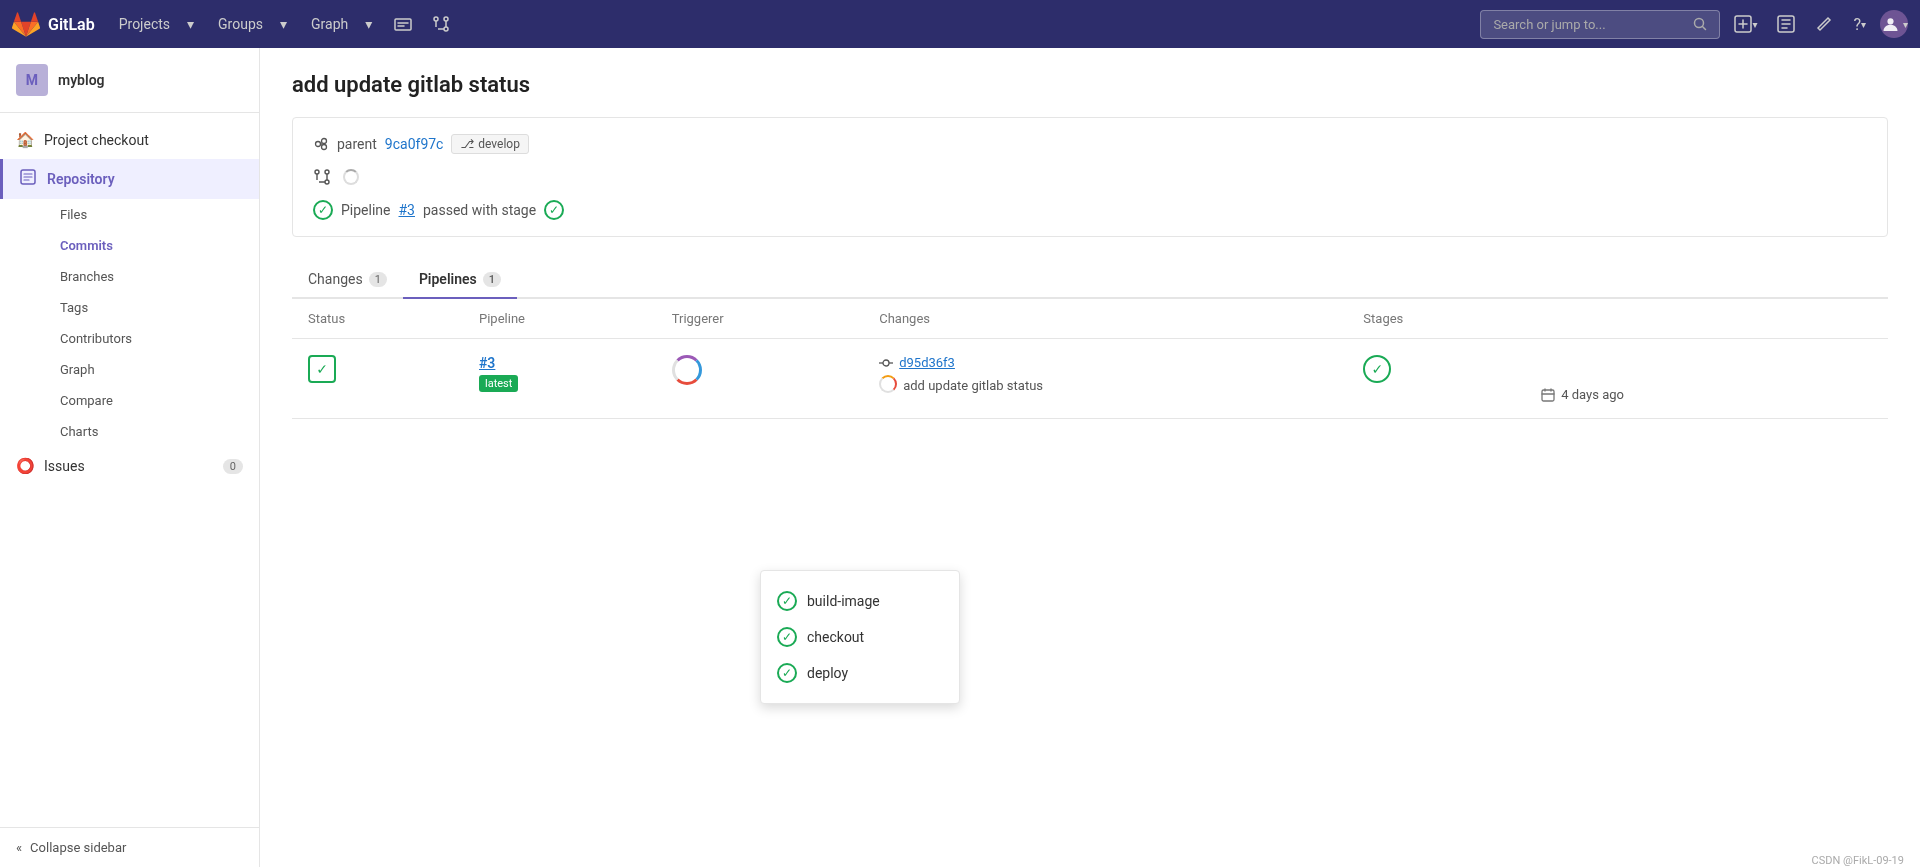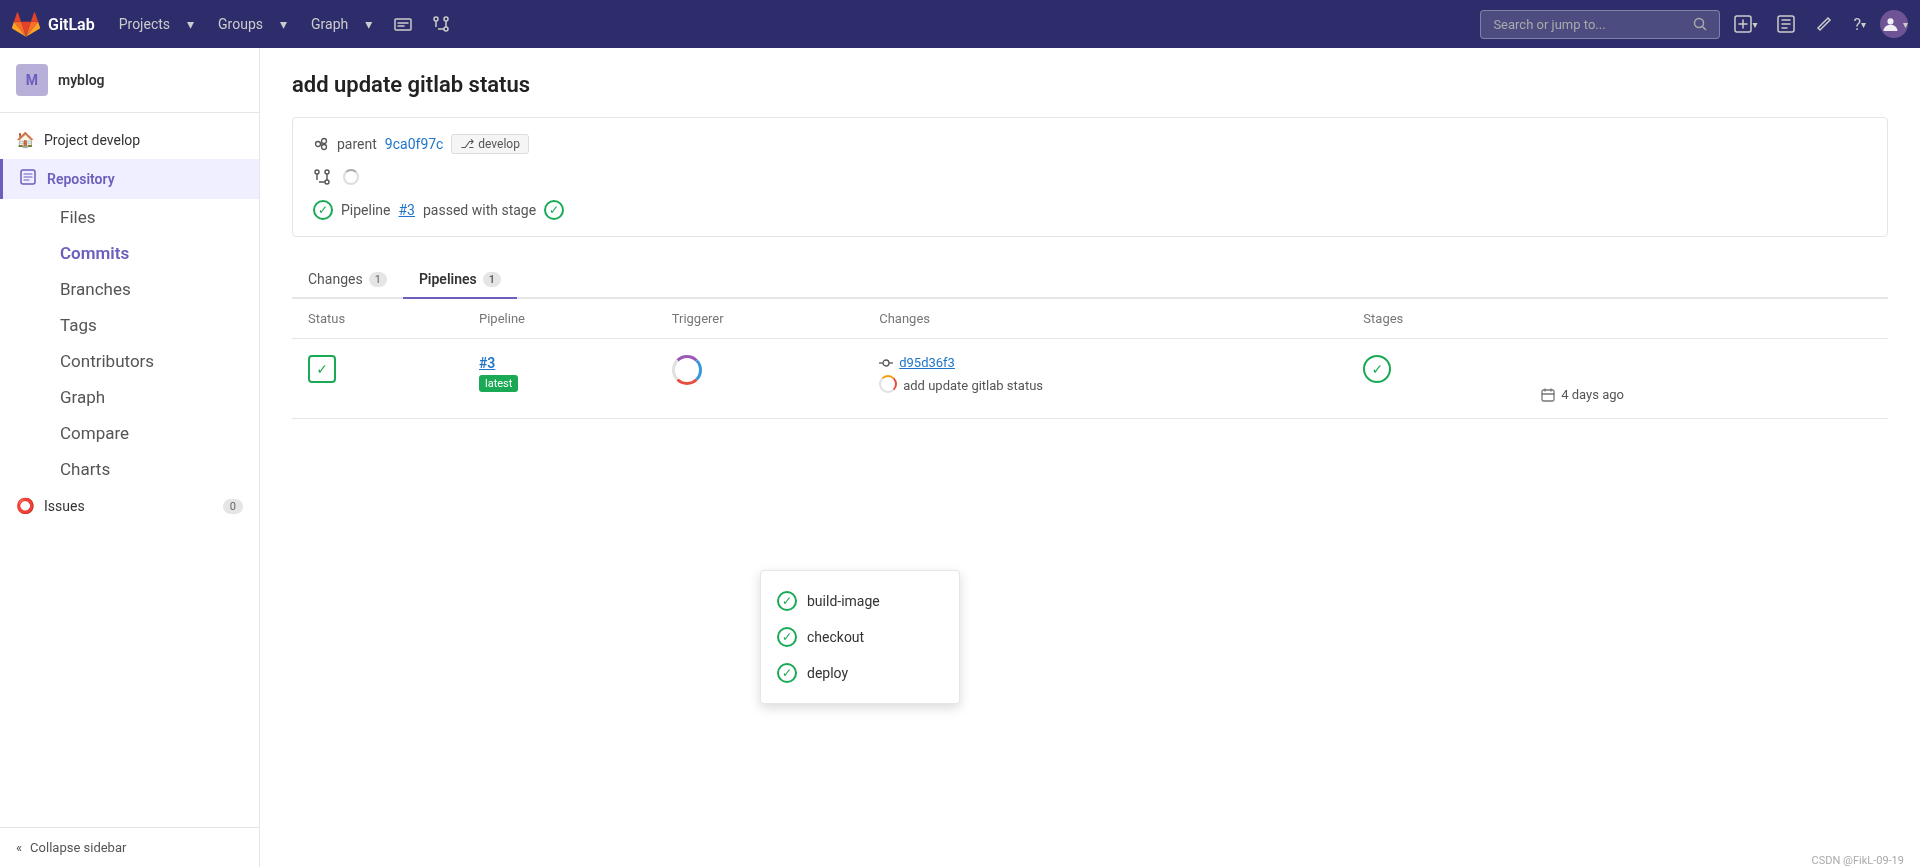--- a/index.html
+++ b/index.html
@@ -128,21 +128,21 @@
       color: #6b5fbd;
       font-weight: 600;
       border-left: 3px solid #6b5fbd;
     }
     .sidebar-item .icon { width: 18px; text-align: center; font-size: 15px; }
     .sidebar-sub { padding-left: 44px; }
     .sidebar-sub-item {
       padding: 8px 16px;
       cursor: pointer;
       color: #555;
-      font-size: 17px;
+      font-size: 13px;
     }
     .sidebar-sub-item.active { color: #6b5fbd; font-weight: 600; }
     .sidebar-badge {
       margin-left: auto;
       background: #e5e5e5;
       border-radius: 10px;
       padding: 1px 7px;
       font-size: 11px;
       color: #666;
     }
@@ -484,21 +484,21 @@
       <div class="sidebar-project-avatar">
         <span>M</span>
       </div>
       <span class="sidebar-project-name">myblog</span>
     </div>
 
     <nav class="sidebar-nav">
 
       <div class="sidebar-item">
         <span class="icon">🏠</span>
-        <span>Project develop</span>
+        <span>Project checkout</span>
       </div>
 
       <div class="sidebar-item active">
         <span class="icon">
           <svg width="16" height="16" viewBox="0 0 16 16" fill="none">
               <rect x="1" y="1" width="14" height="14" rx="2" stroke="#6b5fbd" stroke-width="1.5"></rect>
               <path d="M4 5h8M4 8h8M4 11h5" stroke="#6b5fbd" stroke-width="1.2" stroke-linecap="round"></path>
             </svg>
         </span>
         <span>Repository</span>

